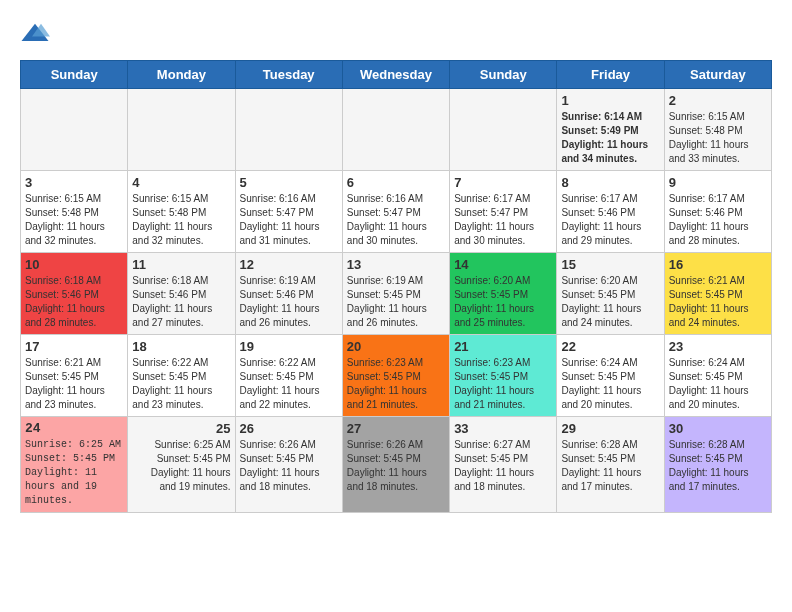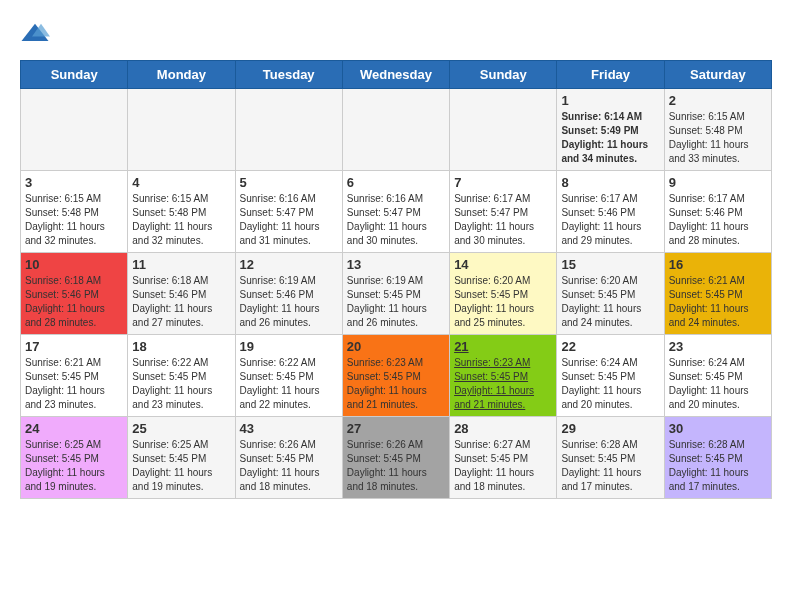--- a/index.html
+++ b/index.html
@@ -210,33 +210,33 @@
           <div class="day-info" style="white-space: pre-line;">Sunrise: 6:19 AM
 Sunset: 5:46 PM
 Daylight: 11 hours and 26 minutes.</div>
         </td>
         <td style="background: rgb(245, 245, 245);">
           <span class="day-number">13</span>
           <div class="day-info" style="white-space: pre-line;">Sunrise: 6:19 AM
 Sunset: 5:45 PM
 Daylight: 11 hours and 26 minutes.</div>
         </td>
-        <td style="background: #fef9c3;">
+        <td style="background: #22c55e;">
           <span class="day-number">14</span>
           <div class="day-info" style="white-space: pre-line;">Sunrise: 6:20 AM
 Sunset: 5:45 PM
 Daylight: 11 hours and 25 minutes.</div>
         </td>
         <td style="background: rgb(245, 245, 245);">
           <span class="day-number">15</span>
           <div class="day-info" style="white-space: pre-line;">Sunrise: 6:20 AM
 Sunset: 5:45 PM
 Daylight: 11 hours and 24 minutes.</div>
         </td>
-        <td style="background: #eab308; margin-left: 16px;">
+        <td style="background: #fde047; margin-left: 16px;">
           <span class="day-number">16</span>
           <div class="day-info" style="white-space: pre-line;">Sunrise: 6:21 AM
 Sunset: 5:45 PM
 Daylight: 11 hours and 24 minutes.</div>
         </td>
       </tr>
       <tr>
         <td style="background: rgb(255, 255, 255);">
           <span class="day-number">17</span>
           <div class="day-info" style="white-space: pre-line;">Sunrise: 6:21 AM
@@ -254,66 +254,66 @@
           <div class="day-info" style="white-space: pre-line;">Sunrise: 6:22 AM
 Sunset: 5:45 PM
 Daylight: 11 hours and 22 minutes.</div>
         </td>
         <td style="background: #f97316;">
           <span class="day-number">20</span>
           <div class="day-info" style="white-space: pre-line;">Sunrise: 6:23 AM
 Sunset: 5:45 PM
 Daylight: 11 hours and 21 minutes.</div>
         </td>
-        <td style="background: #84cc16; text-decoration: underline;">
+        <td style="background: #5eead4;">
           <span class="day-number">21</span>
           <div class="day-info" style="white-space: pre-line;">Sunrise: 6:23 AM
 Sunset: 5:45 PM
 Daylight: 11 hours and 21 minutes.</div>
         </td>
         <td style="background: rgb(255, 255, 255);">
           <span class="day-number">22</span>
           <div class="day-info" style="white-space: pre-line;">Sunrise: 6:24 AM
 Sunset: 5:45 PM
 Daylight: 11 hours and 20 minutes.</div>
         </td>
         <td style="background: rgb(255, 255, 255);">
           <span class="day-number">23</span>
           <div class="day-info" style="white-space: pre-line;">Sunrise: 6:24 AM
 Sunset: 5:45 PM
 Daylight: 11 hours and 20 minutes.</div>
         </td>
       </tr>
       <tr>
-        <td style="background: #f0abfc;">
+        <td style="background: #fca5a5; font-family: Liberation Mono, monospace;">
           <span class="day-number">24</span>
           <div class="day-info" style="white-space: pre-line;">Sunrise: 6:25 AM
 Sunset: 5:45 PM
 Daylight: 11 hours and 19 minutes.</div>
         </td>
-        <td style="background: rgb(245, 245, 245);">
+        <td style="background: rgb(245, 245, 245); text-align: right;">
           <span class="day-number">25</span>
           <div class="day-info" style="white-space: pre-line;">Sunrise: 6:25 AM
 Sunset: 5:45 PM
 Daylight: 11 hours and 19 minutes.</div>
         </td>
         <td style="background: rgb(245, 245, 245);">
-          <span class="day-number">43</span>
+          <span class="day-number">26</span>
           <div class="day-info" style="white-space: pre-line;">Sunrise: 6:26 AM
 Sunset: 5:45 PM
 Daylight: 11 hours and 18 minutes.</div>
         </td>
         <td style="background: #a3a3a3;">
           <span class="day-number">27</span>
           <div class="day-info" style="white-space: pre-line;">Sunrise: 6:26 AM
 Sunset: 5:45 PM
 Daylight: 11 hours and 18 minutes.</div>
         </td>
         <td style="background: rgb(245, 245, 245);">
-          <span class="day-number">28</span>
+          <span class="day-number">33</span>
           <div class="day-info" style="white-space: pre-line;">Sunrise: 6:27 AM
 Sunset: 5:45 PM
 Daylight: 11 hours and 18 minutes.</div>
         </td>
         <td style="background: rgb(245, 245, 245);">
           <span class="day-number">29</span>
           <div class="day-info" style="white-space: pre-line;">Sunrise: 6:28 AM
 Sunset: 5:45 PM
 Daylight: 11 hours and 17 minutes.</div>
         </td>

